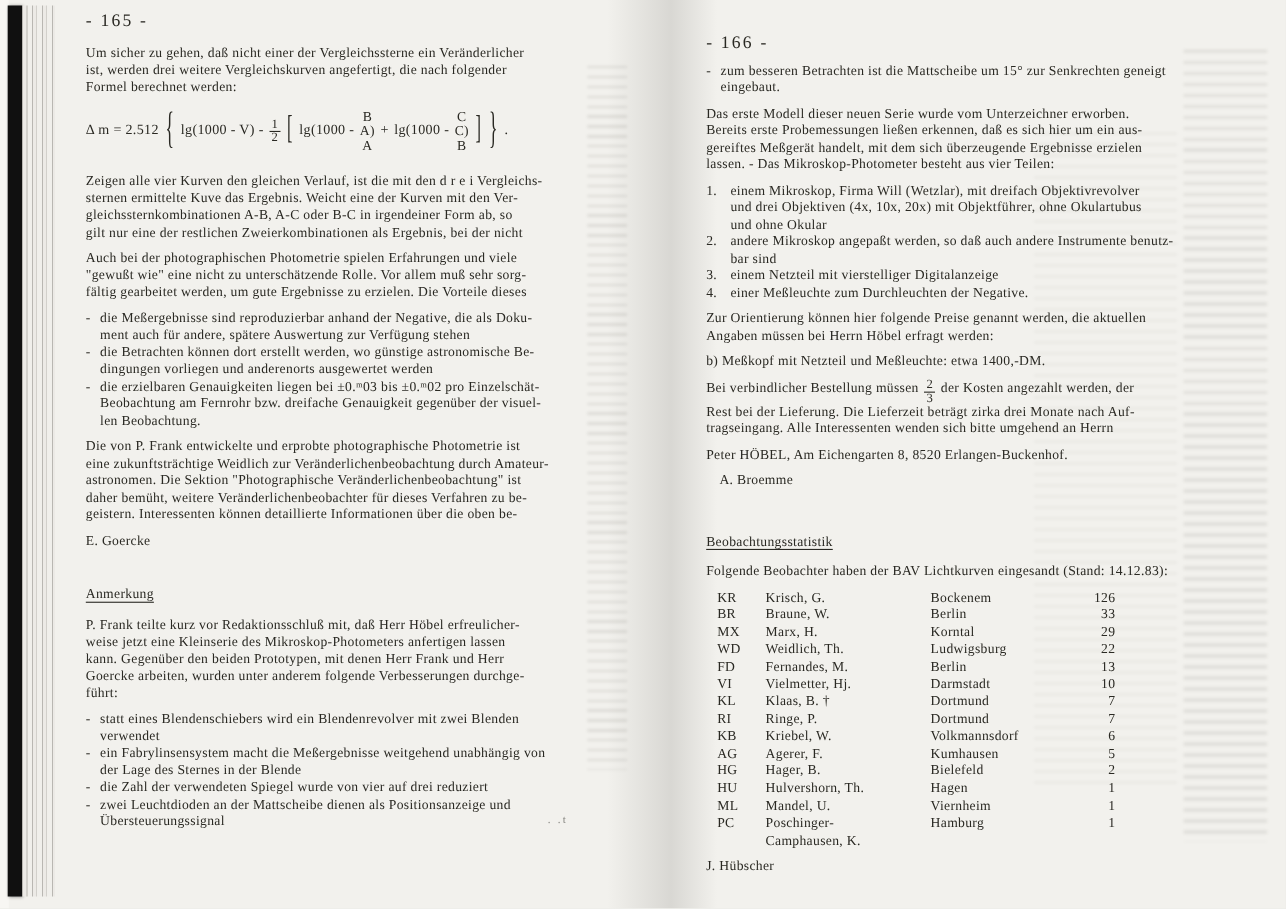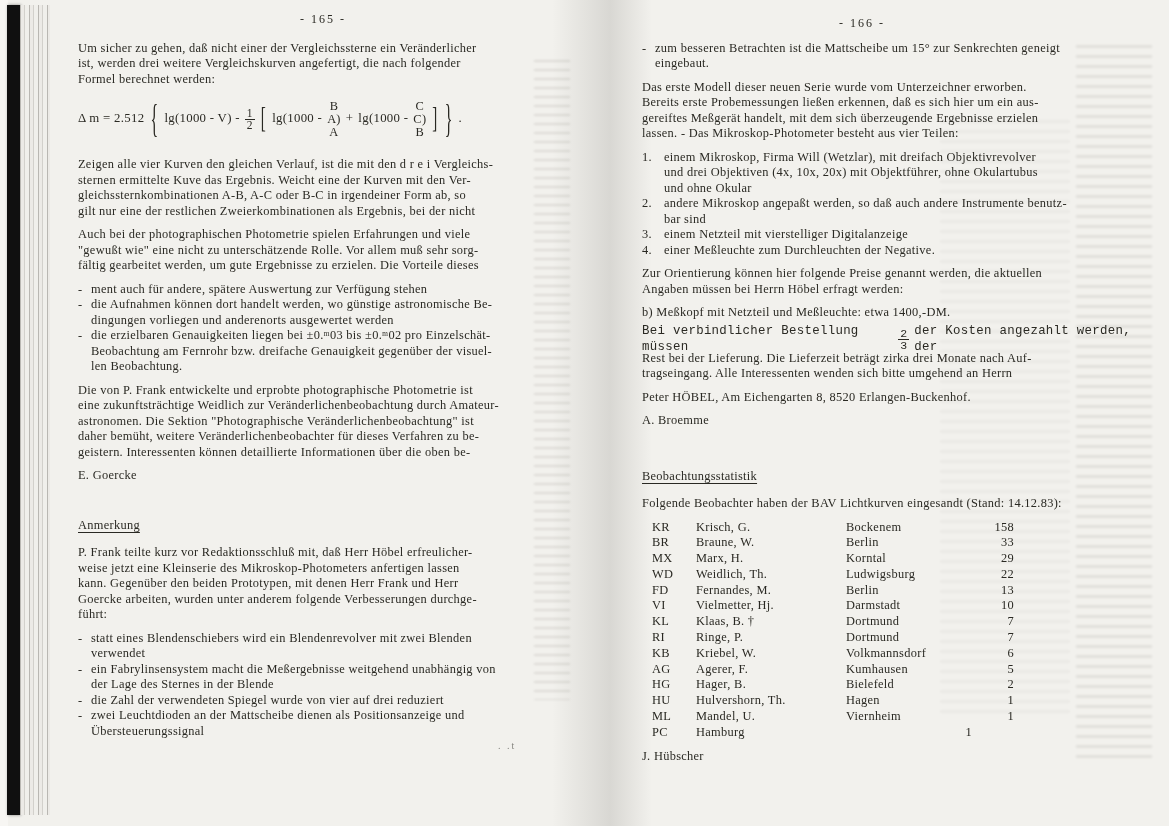--- a/index.html
+++ b/index.html
@@ -17,48 +17,48 @@
   .bleed{position:absolute;filter:blur(1.3px);pointer-events:none;}
   .bleed.a{left:534px;top:60px;width:36px;height:640px;opacity:.28;
      background:repeating-linear-gradient(180deg,rgba(95,92,84,.5) 0 2px,transparent 2px 9px);}
   .bleed.b{left:1076px;top:45px;width:76px;height:720px;opacity:.22;
      background:repeating-linear-gradient(180deg,rgba(95,92,84,.5) 0 3px,transparent 3px 10px);}
   .bleed.c{left:940px;top:120px;width:130px;height:600px;opacity:.08;
      background:repeating-linear-gradient(180deg,rgba(95,92,84,.6) 0 3px,transparent 3px 10px);}
 
   .pg{position:absolute;font-size:12.4px;line-height:15.5px;letter-spacing:.3px;}
   .pg.lp{left:78px;top:12px;width:490px;}
-  .pg.rp{left:642px;top:16px;width:502px;}
-  .pagenum{text-align:center;font-size:12px;letter-spacing:2px;margin-bottom:13px;}
+  .pg.rp{left:642px;top:32px;width:502px;}
+  .pagenum{text-align:left;font-size:16px;letter-spacing:2px;margin-bottom:13px;}
   .rp .pagenum{width:440px;margin-bottom:9px;}
   .blk{margin-bottom:8px;}
   .ln{white-space:nowrap;}
   u.hd{text-decoration:underline;text-underline-offset:3px;}
   .sig{margin:8px 0 34px;}
-  .sig.small-gap{margin:6px 0 40px;}
+  .sig.small-gap{margin:6px 12px 40px;}
   .heading-blk{margin-bottom:12px;}
 
   
   .li{display:flex;margin:0;}
   .li .dash{width:13px;flex:none;}
   .li .num{width:22px;flex:none;}
   .li .cont{flex:1;}
   .list{margin-bottom:8px;}
 
   
   .formula{display:flex;align-items:center;gap:5px;margin:6px 0 14px;height:48px;font-size:12.8px;}
   .bigbrace{display:inline-block;transform:scaleY(2.5);font-size:16px;padding:0 1px;}
   .bigbracket{display:inline-block;transform:scaleY(2.0);font-size:15px;padding:0 1px;}
   .frac{display:inline-flex;flex-direction:column;align-items:center;font-size:11.5px;line-height:11px;}
   .frac .num{border-bottom:1px solid #2a2923;padding:0 2px;}
   .frac .den{padding:0 2px;}
   .stk{display:inline-flex;flex-direction:column;align-items:center;line-height:13px;font-size:12.4px;}
 
   
-  .fracline{display:flex;align-items:center;gap:5px;height:22px;font-family:Liberation Mono, monospace;}
+  .fracline{display:flex;gap:5px;height:22px;}
 
   
   .obs{margin:4px 0 8px 10px;}
   .orow{display:grid;grid-template-columns:44px 150px 126px 42px;line-height:15.8px;}
   .orow .c4{text-align:right;}
   .penmark{position:absolute;left:498px;top:740px;font-size:10px;opacity:.55;letter-spacing:2px;}
 </style>
 </head>
 <body>
 
@@ -117,27 +117,28 @@
     <div class="blk">
       <div class="ln">Auch bei der photographischen Photometrie spielen Erfahrungen und viele</div>
       <div class="ln">"gewußt wie" eine nicht zu unterschätzende Rolle. Vor allem muß sehr sorg-</div>
       <div class="ln">fältig gearbeitet werden, um gute Ergebnisse zu erzielen. Die Vorteile dieses</div>
     </div>
 
     <div class="list">
       <div class="li">
         <span class="dash">-</span>
         <div class="cont">
+          <div class="ln">die Meßergebnisse sind reproduzierbar anhand der Negative, die als Doku-</div>
           <div class="ln">ment auch für andere, spätere Auswertung zur Verfügung stehen</div>
         </div>
       </div>
       <div class="li">
         <span class="dash">-</span>
         <div class="cont">
-          <div class="ln">die Aufnahmen können dort handelt werden, wo günstige astronomische Be-</div>
+          <div class="ln">die Betrachten können dort erstellt werden, wo günstige astronomische Be-</div>
           <div class="ln">dingungen vorliegen und anderenorts ausgewertet werden</div>
         </div>
       </div>
       <div class="li">
         <span class="dash">-</span>
         <div class="cont">
           <div class="ln">die erzielbaren Genauigkeiten liegen bei ±0.ᵐ03 bis ±0.ᵐ02 pro Einzelschät-</div>
           <div class="ln">Beobachtung am Fernrohr bzw. dreifache Genauigkeit gegenüber der visuel-</div>
           <div class="ln">len Beobachtung.</div>
         </div>
@@ -279,21 +280,21 @@
       <u class="hd">Beobachtungsstatistik</u>
     </div>
 
     <div class="blk">Folgende Beobachter haben der BAV Lichtkurven eingesandt (Stand: 14.12.83):</div>
 
     <div class="obs">
       <div class="orow">
         <span class="c1">KR</span>
         <span class="c2">Krisch, G.</span>
         <span class="c3">Bockenem</span>
-        <span class="c4">158</span>
+        <span class="c4">126</span>
       </div>
       <div class="orow">
         <span class="c1">BR</span>
         <span class="c2">Braune, W.</span>
         <span class="c3">Berlin</span>
         <span class="c4">33</span>
       </div>
       <div class="orow">
         <span class="c1">MX</span>
         <span class="c2">Marx, H.</span>
@@ -355,20 +356,24 @@
         <span class="c4">1</span>
       </div>
       <div class="orow">
         <span class="c1">ML</span>
         <span class="c2">Mandel, U.</span>
         <span class="c3">Viernheim</span>
         <span class="c4">1</span>
       </div>
       <div class="orow">
         <span class="c1">PC</span>
+        <span class="c2">
+          <span style="display:block">Poschinger-</span>
+          <span style="display:block">Camphausen, K.</span>
+        </span>
         <span class="c3">Hamburg</span>
         <span class="c4">1</span>
       </div>
     </div>
 
     <div class="blk">J. Hübscher</div>
   </div>
 </div>
 
 </body></html>

